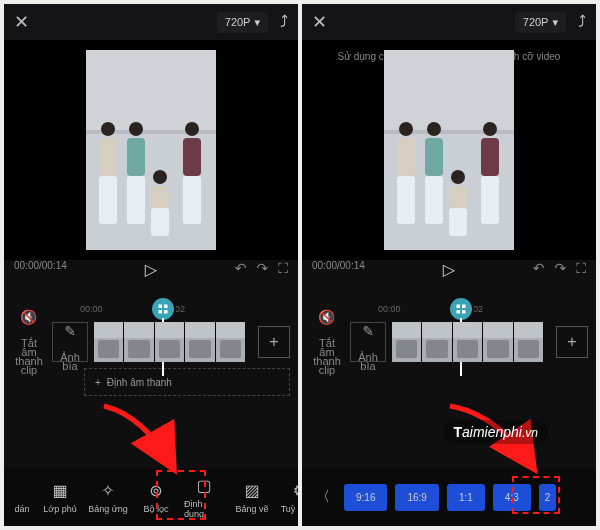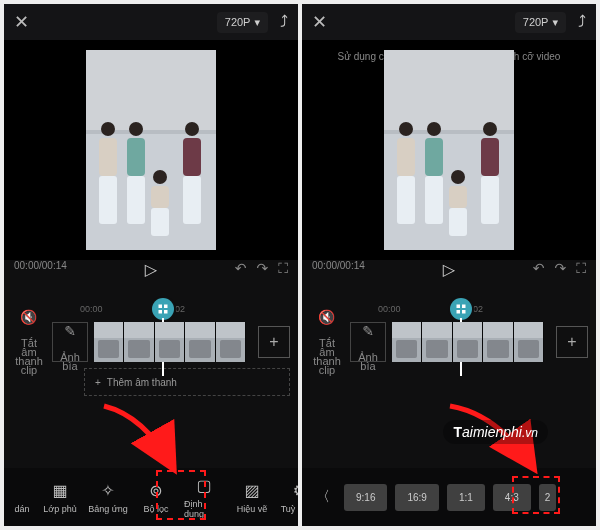--- a/index.html
+++ b/index.html
@@ -40,21 +40,21 @@
   .thumbs{flex:1;height:40px;display:flex;gap:0;overflow:hidden}
   .thumb{width:36px;height:40px;background:linear-gradient(#bfc4c9 0 40%,#a9afb5 40% 100%);border-right:1px solid #0a0a0b;position:relative}
   .thumb::after{content:"";position:absolute;bottom:4px;left:4px;right:4px;height:18px;background:rgba(60,60,65,.35);border-radius:2px}
   .plusbox{width:30px;height:30px;border:1px solid #555;color:#aaa;display:flex;align-items:center;justify-content:center;font-size:16px;margin-left:6px}
   .audio{margin-top:6px;height:26px;margin-left:80px;margin-right:8px;border:1px dashed #444;display:flex;align-items:center;gap:6px;padding:0 10px;font-size:10px;color:#999}
   .bottombar{position:absolute;bottom:0;left:0;right:0;height:58px;background:#0a0a0b;display:flex;align-items:center;justify-content:space-around;padding:0 4px}
   .bbtn{display:flex;flex-direction:column;align-items:center;gap:3px;color:#bbb;font-size:9px;cursor:pointer;padding:4px;min-width:40px}
   .bbtn .ico{font-size:16px;height:20px;display:flex;align-items:center}
   .ratios{position:absolute;bottom:0;left:0;right:0;height:58px;background:#0a0a0b;display:flex;align-items:center;gap:8px;padding:0 8px}
   .backbtn{font-size:14px;color:#ccc;padding:0 6px}
-  .ratio{background:#404040;color:#ccc;font-size:10px;padding:8px 12px;border-radius:3px;cursor:pointer}
+  .ratio{background:#1d4ed8;color:#ccc;font-size:10px;padding:8px 12px;border-radius:3px;cursor:pointer}
   .highlight{position:absolute;border:2px dashed #ff1a1a;pointer-events:none}
   .arrow{position:absolute;pointer-events:none}
   .wm{position:absolute;right:52px;bottom:86px;background:rgba(0,0,0,.3);color:#fff;font-size:14px;font-style:italic;padding:4px 10px;border-radius:14px}
   .wm b{font-style:normal}
   .wm sub{font-size:12px;vertical-align:baseline}
 </style>
 </head>
 <body>
 
 <div class="wrap">
@@ -130,21 +130,21 @@
           <div class="thumb"></div>
             <div class="thumb"></div>
             <div class="thumb"></div>
             <div class="thumb"></div>
             <div class="thumb"></div>
         </div>
         <div class="plusbox">+</div>
       </div>
       <div class="audio">
           <span>+</span>
-          <span>Thêm âm thanh</span>
+          <span>Định âm thanh</span>
         </div>
     </div>
     <div class="bottombar">
       <div class="bbtn" style="min-width:20px">
           <span class="ico"></span>
           <span>dán</span>
         </div>
       <div class="bbtn">
           <span class="ico">▦</span>
           <span>Lớp phủ</span>
@@ -156,21 +156,21 @@
       <div class="bbtn">
           <span class="ico">⊚</span>
           <span>Bộ lọc</span>
         </div>
       <div class="bbtn">
           <span class="ico">▢</span>
           <span>Định dụng</span>
         </div>
       <div class="bbtn">
           <span class="ico">▨</span>
-          <span>Hiệu vẽ</span>
+          <span>Bảng vẽ</span>
         </div>
       <div class="bbtn">
           <span class="ico">⚙</span>
           <span>Tuỳ chỉnh</span>
         </div>
     </div>
     <div class="highlight" style="left:152px;bottom:6px;width:46px;height:46px"></div>
     <svg class="arrow" style="left:90px;top:392px;width:100px;height:90px" viewBox="0 0 100 90">
       <defs>
           <marker id="ah1" markerWidth="10" markerHeight="10" refX="8" refY="5" orient="auto">

